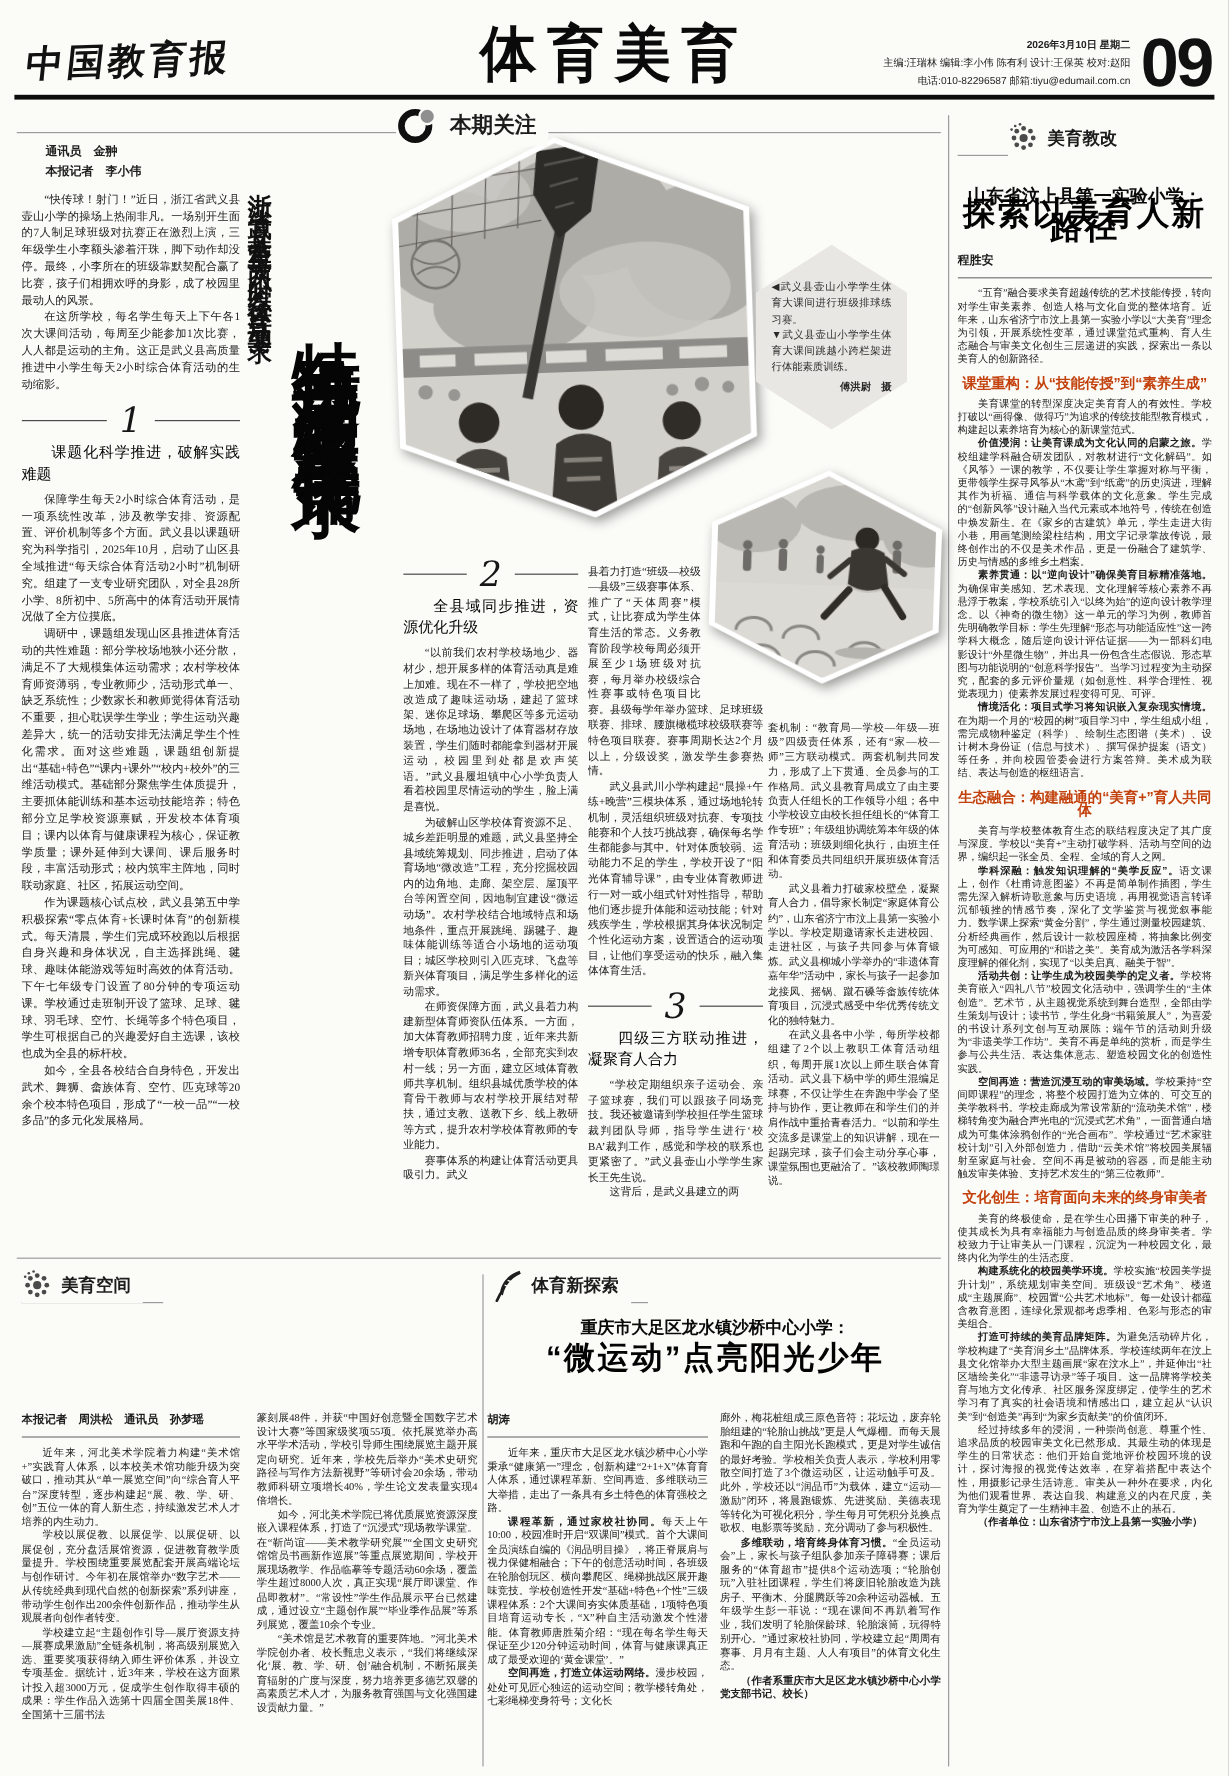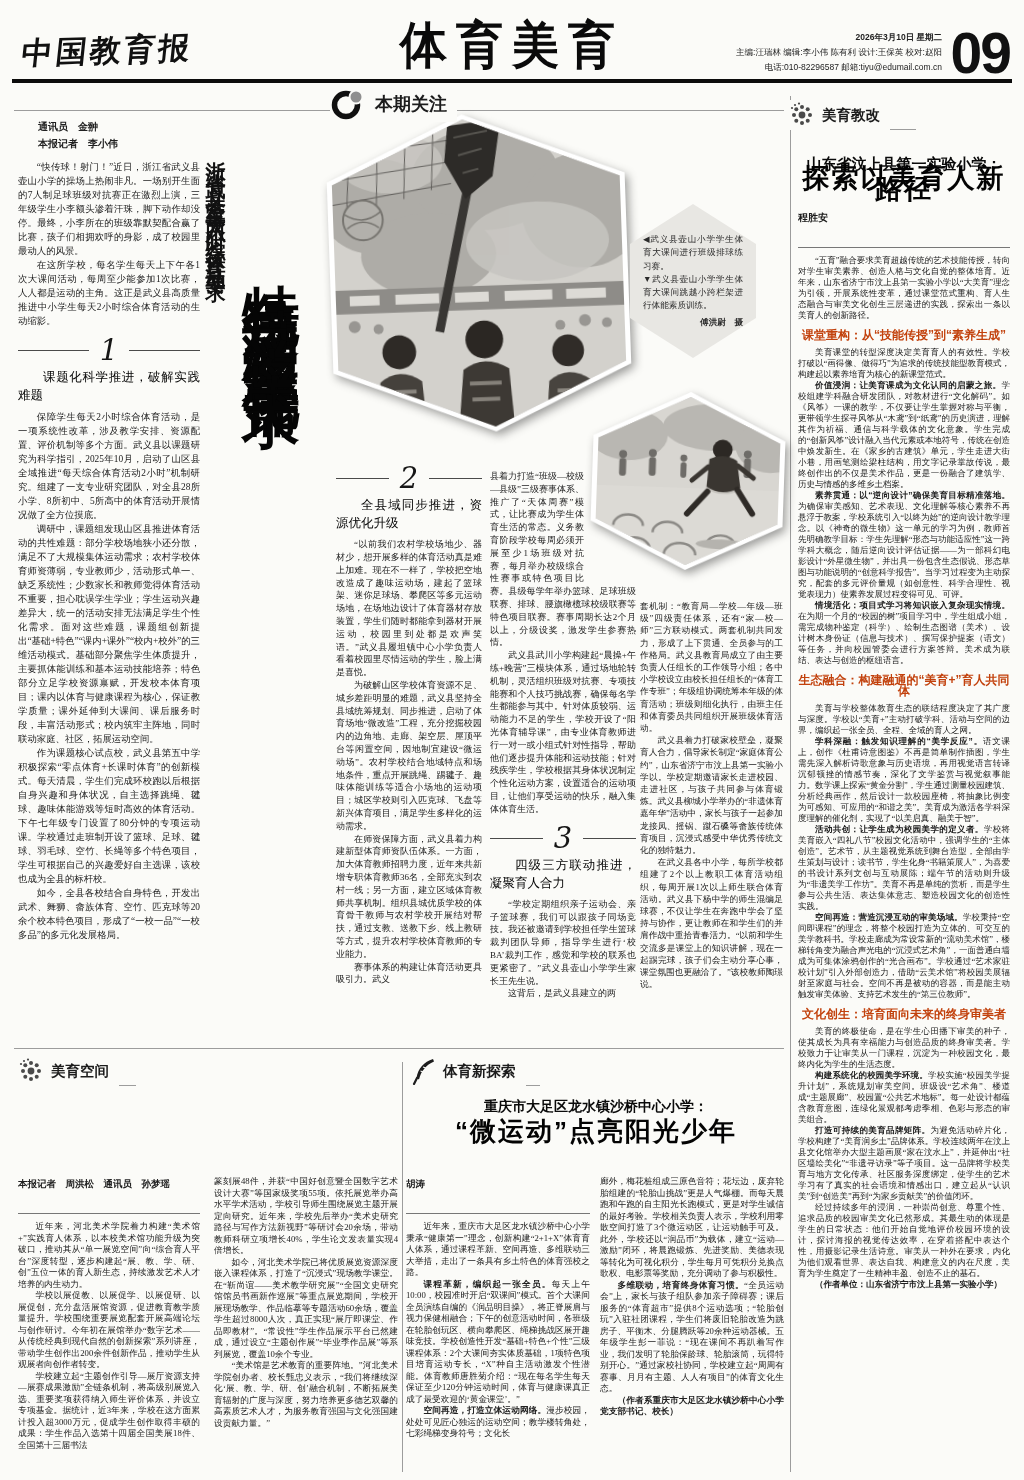--- a/index.html
+++ b/index.html
@@ -28,21 +28,21 @@
   .v-kicker{position:absolute;writing-mode:vertical-rl;font-family:"Liberation Sans","DejaVu Sans",sans-serif;
         font-weight:600;font-size:20px;letter-spacing:6px;color:#111}
   .v-headline{position:absolute;writing-mode:vertical-rl;font-family:"Liberation Sans","DejaVu Sans",sans-serif;
         font-weight:900;font-size:57px;letter-spacing:9px;line-height:88px;color:#050505}
   
   .body-col{position:absolute;overflow:hidden;text-align:justify;color:#202020}
   .body-col p{text-indent:2em}
   .body-col p.noindent{text-indent:0}
   .body-col p b{font-family:"Liberation Sans","DejaVu Sans",sans-serif;font-weight:bold}
   .byline{font-family:"Liberation Sans","DejaVu Sans",sans-serif;font-weight:bold;font-size:10px;line-height:1.7;text-indent:0}
-  .byline-rule{border-bottom:1px solid #777;padding-bottom:21px;margin-bottom:7px}
+  .byline-rule{border-bottom:1px solid #777;padding-bottom:5px;margin-bottom:7px}
   .sec-head{display:flex;align-items:center;gap:6px;margin:8px 0 3px}
   .sec-head .rule{flex:1;height:1px;background:#4a4a4a}
   .sec-head .num{font-family:"DejaVu Serif",serif;font-style:italic;font-size:29px;line-height:1;padding:0 5px;color:#161616}
   .sec-title{font-family:"Liberation Sans","DejaVu Sans",sans-serif;font-weight:normal;font-size:12.5px;
         line-height:1.45;text-indent:2em;margin-bottom:6px;color:#050505}
   .float-sp{float:right;width:52px;height:106px}
   
   .photo-wrap{position:absolute;filter:drop-shadow(3px 4px 5px rgba(0,0,0,.38))}
   .hex1{clip-path:polygon(46% 0,100% 20%,100% 80%,54% 100%,0 80%,0 20%)}
   .hex2{clip-path:polygon(50% 0,100% 26%,100% 74%,50% 100%,0 74%,0 26%)}
@@ -251,21 +251,21 @@
   </div>
 
   <div class="body-col" style="left:640px;top:600px;width:143px;height:442px;font-size:8.7px;line-height:12.2px">
     <div>
         <p class="noindent">套机制：“教育局—学校—年级—班级”四级责任体系，还有“家—校—师”三方联动模式。两套机制共同发力，形成了上下贯通、全员参与的工作格局。武义县教育局成立了由主要负责人任组长的工作领导小组；各中小学校设立由校长担任组长的“体育工作专班”；年级组协调统筹本年级的体育活动；班级则细化执行，由班主任和体育委员共同组织开展班级体育活动。</p>
         <p>武义县着力打破家校壁垒，凝聚育人合力，倡导家长制定“家庭体育公约”，山东省济宁市汶上县第一实验小学以。学校定期邀请家长走进校园、走进社区，与孩子共同参与体育锻炼。武义县柳城小学举办的“非遗体育嘉年华”活动中，家长与孩子一起参加龙接凤、摇锅、蹴石磉等畲族传统体育项目，沉浸式感受中华优秀传统文化的独特魅力。</p>
         <p>在武义县各中小学，每所学校都组建了2个以上教职工体育活动组织，每周开展1次以上师生联合体育活动。武义县下杨中学的师生混编足球赛，不仅让学生在奔跑中学会了坚持与协作，更让教师在和学生们的并肩作战中重拾青春活力。“以前和学生交流多是课堂上的知识讲解，现在一起踢完球，孩子们会主动分享心事，课堂氛围也更融洽了。”该校教师陶璟说。</p>
       </div>
   </div>
 
-  <div class="badge small" style="left:789px;top:100px">
+  <div class="badge small" style="left:840px;top:100px">
     <span>
       <svg class="icon-svg" width="26" height="26" viewBox="0 0 26 26" fill="#4a4a4a">
         <circle cx="13" cy="13" r="3.4"></circle>
         <circle cx="21" cy="13" r="2"></circle>
           <circle cx="18.7" cy="18.7" r="2"></circle>
           <circle cx="13" cy="21" r="2"></circle>
         <circle cx="7.3" cy="18.7" r="2"></circle>
           <circle cx="5" cy="13" r="2"></circle>
           <circle cx="7.3" cy="7.3" r="2"></circle>
         <circle cx="13" cy="5" r="2"></circle>
@@ -358,21 +358,21 @@
   </div>
   <div class="hairline" style="left:412px;top:1085px;width:128px;height:1px"></div>
 
   <div class="a-kicker abs" style="left:406px;top:1098px;width:380px;font-size:14px">重庆市大足区龙水镇沙桥中心小学：</div>
   <div class="a-title abs" style="left:406px;top:1114px;width:380px;font-size:26px">“微运动”点亮阳光少年</div>
 
   <div class="body-col" style="left:406px;top:1176px;width:184px;height:300px;font-size:8.7px;line-height:11.5px">
     <div class="byline byline-rule" style="font-size:9.5px">胡涛</div>
     <div>
         <p>近年来，重庆市大足区龙水镇沙桥中心小学秉承“健康第一”理念，创新构建“2+1+X”体育育人体系，通过课程革新、空间再造、多维联动三大举措，走出了一条具有乡土特色的体育强校之路。</p>
-        <p><b>课程革新，编织起一张全员。</b>每天上午10:00，校园准时开启“双课间”模式。首个大课间全员演练自编的《润品明目操》，将正脊展肩与视力保健相融合；下午的创意活动时间，各班级在轮胎创玩区、横向攀爬区、绳梯挑战区展开趣味竞技。学校创造性开发“基础+特色+个性”三级课程体系：2个大课间夯实体质基础，1项特色项目培育运动专长，“X”种自主活动激发个性潜能。体育教师唐胜菊介绍：“现在每名学生每天保证至少120分钟运动时间，体育与健康课真正成了最受欢迎的‘黄金课堂’。”</p>
+        <p><b>课程革新，通过家校社协同。</b>每天上午10:00，校园准时开启“双课间”模式。首个大课间全员演练自编的《润品明目操》，将正脊展肩与视力保健相融合；下午的创意活动时间，各班级在轮胎创玩区、横向攀爬区、绳梯挑战区展开趣味竞技。学校创造性开发“基础+特色+个性”三级课程体系：2个大课间夯实体质基础，1项特色项目培育运动专长，“X”种自主活动激发个性潜能。体育教师唐胜菊介绍：“现在每名学生每天保证至少120分钟运动时间，体育与健康课真正成了最受欢迎的‘黄金课堂’。”</p>
         <p><b>空间再造，打造立体运动网络。</b>漫步校园，处处可见匠心独运的运动空间；教学楼转角处，七彩绳梯变身符号；文化长</p>
       </div>
   </div>
   <div class="body-col" style="left:600px;top:1176px;width:184px;height:300px;font-size:8.7px;line-height:11.5px">
       <p class="noindent">廊外，梅花桩组成三原色音符；花坛边，废弃轮胎组建的“轮胎山挑战”更是人气爆棚。而每天晨跑和午跑的自主阳光长跑模式，更是对学生诚信的最好考验。学校相关负责人表示，学校利用零散空间打造了3个微运动区，让运动触手可及。此外，学校还以“润品币”为载体，建立“运动—激励”闭环，将晨跑锻炼、先进奖励、美德表现等转化为可视化积分，学生每月可凭积分兑换点歌权、电影票等奖励，充分调动了参与积极性。</p>
       <p><b>多维联动，培育终身体育习惯。</b>“全员运动会”上，家长与孩子组队参加亲子障碍赛；课后服务的“体育超市”提供8个运动选项；“轮胎创玩”入驻社团课程，学生们将废旧轮胎改造为跳房子、平衡木、分腿腾跃等20余种运动器械。五年级学生彭一菲说：“现在课间不再趴着写作业，我们发明了轮胎保龄球、轮胎滚筒，玩得特别开心。”通过家校社协同，学校建立起“周周有赛事、月月有主题、人人有项目”的体育文化生态。</p>
       <p><b>（作者系重庆市大足区龙水镇沙桥中心小学党支部书记、校长）</b></p>
     </div>
 
 </div>

